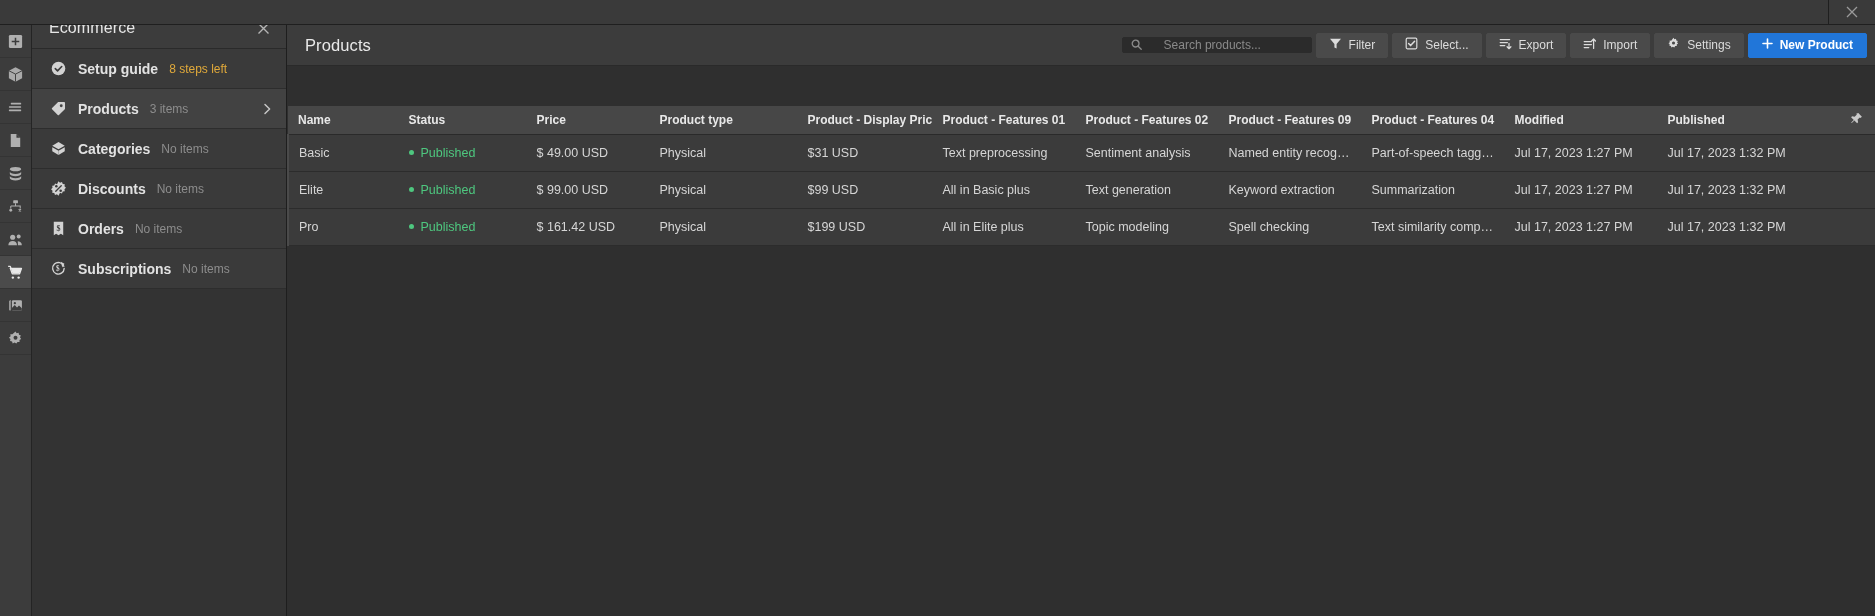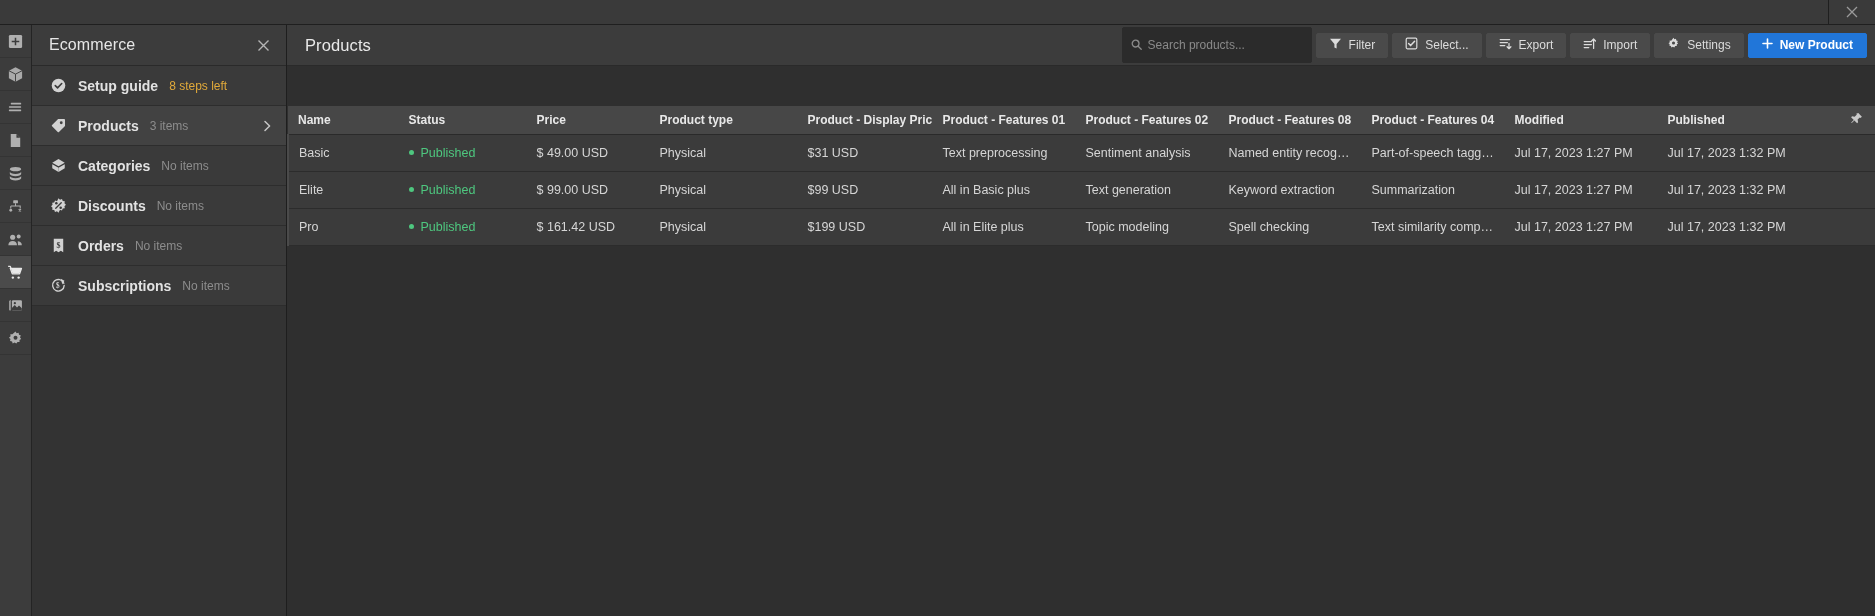--- a/index.html
+++ b/index.html
@@ -49,21 +49,21 @@
   }
   .rail-btn.active { background: #4b4b4b; color: #e8e8e8; }
   .rail-btn svg { width: 17px; height: 17px; display: block; }
   .rail-spacer { flex: 1 1 auto; background: #3c3c3c; }
 
   
   .panel {
     width: 255px; flex: 0 0 255px; background: #373737;
     border-right: 1px solid #1e1e1e;
     display: flex; flex-direction: column;
-    padding-top: 25px;
+    padding-top: 8px;
   }
   .panel-head {
     height: 41px; flex: 0 0 41px;
     display: flex; align-items: center; justify-content: space-between;
     padding: 0 16px 0 17px;
     border-bottom: 1px solid #2a2a2a;
     background: #3c3c3c;
   }
   .panel-title { color: #e6e6e6; font-size: 16px; letter-spacing: .1px; }
   .panel-close { color: #b5b5b5; cursor: pointer; display: flex; align-items: center; }
@@ -95,23 +95,23 @@
     height: 41px; flex: 0 0 41px;
     display: flex; align-items: center; justify-content: space-between;
     padding: 0 8px 0 18px;
     background: #3c3c3c;
     border-bottom: 1px solid #2a2a2a;
   }
   .main-title { color: #e9e9e9; font-size: 16.5px; letter-spacing: .1px; }
   .toolbar { display: flex; align-items: center; gap: 4px; }
 
   .search-box {
-    width: 190px; height: 36px; background: #2b2b2b;
+    width: 190px; height: 16px; background: #2b2b2b;
     border: 1px solid #2b2b2b; border-radius: 2px;
-    display: flex; align-items: center; gap: 6px; padding: 0 8px;
+    display: flex; align-items: center; gap: 22px; padding: 0 8px;
     cursor: text;
   }
   .search-box svg { width: 11px; height: 11px; color: #8b8b8b; flex: 0 0 11px; }
   .search-box input {
     background: transparent; border: none; outline: none;
     color: #c8c8c8; font-size: 12px; width: 100%;
     font-family: "Liberation Sans", sans-serif;
   }
   .search-box input::placeholder { color: #8a8a8a; }
 
@@ -461,21 +461,21 @@
           </colgroup>
         <thead>
           <tr>
             <th>Name</th>
             <th>Status</th>
             <th>Price</th>
             <th>Product type</th>
             <th>Product - Display Price</th>
             <th>Product - Features 01</th>
             <th>Product - Features 02</th>
-            <th>Product - Features 08</th>
+            <th>Product - Features 09</th>
             <th>Product - Features 04</th>
             <th>Modified</th>
             <th>Published</th>
             <th class="pin-col">
               <span class="pin-ic">
                 <svg viewBox="0 0 13 13" fill="currentColor">
                     <path d="M8.3 1.1 11.9 4.7 10.5 6.1 9.8 5.4 7.6 7.6l.5 2.6-1 1L4.4 8.5 1.8 11.1l-.6-.6 2.6-2.6L1.1 5.2l1-1 2.6.5 2.2-2.2-.7-.7z"></path>
                   </svg>
               </span>
             </th>

